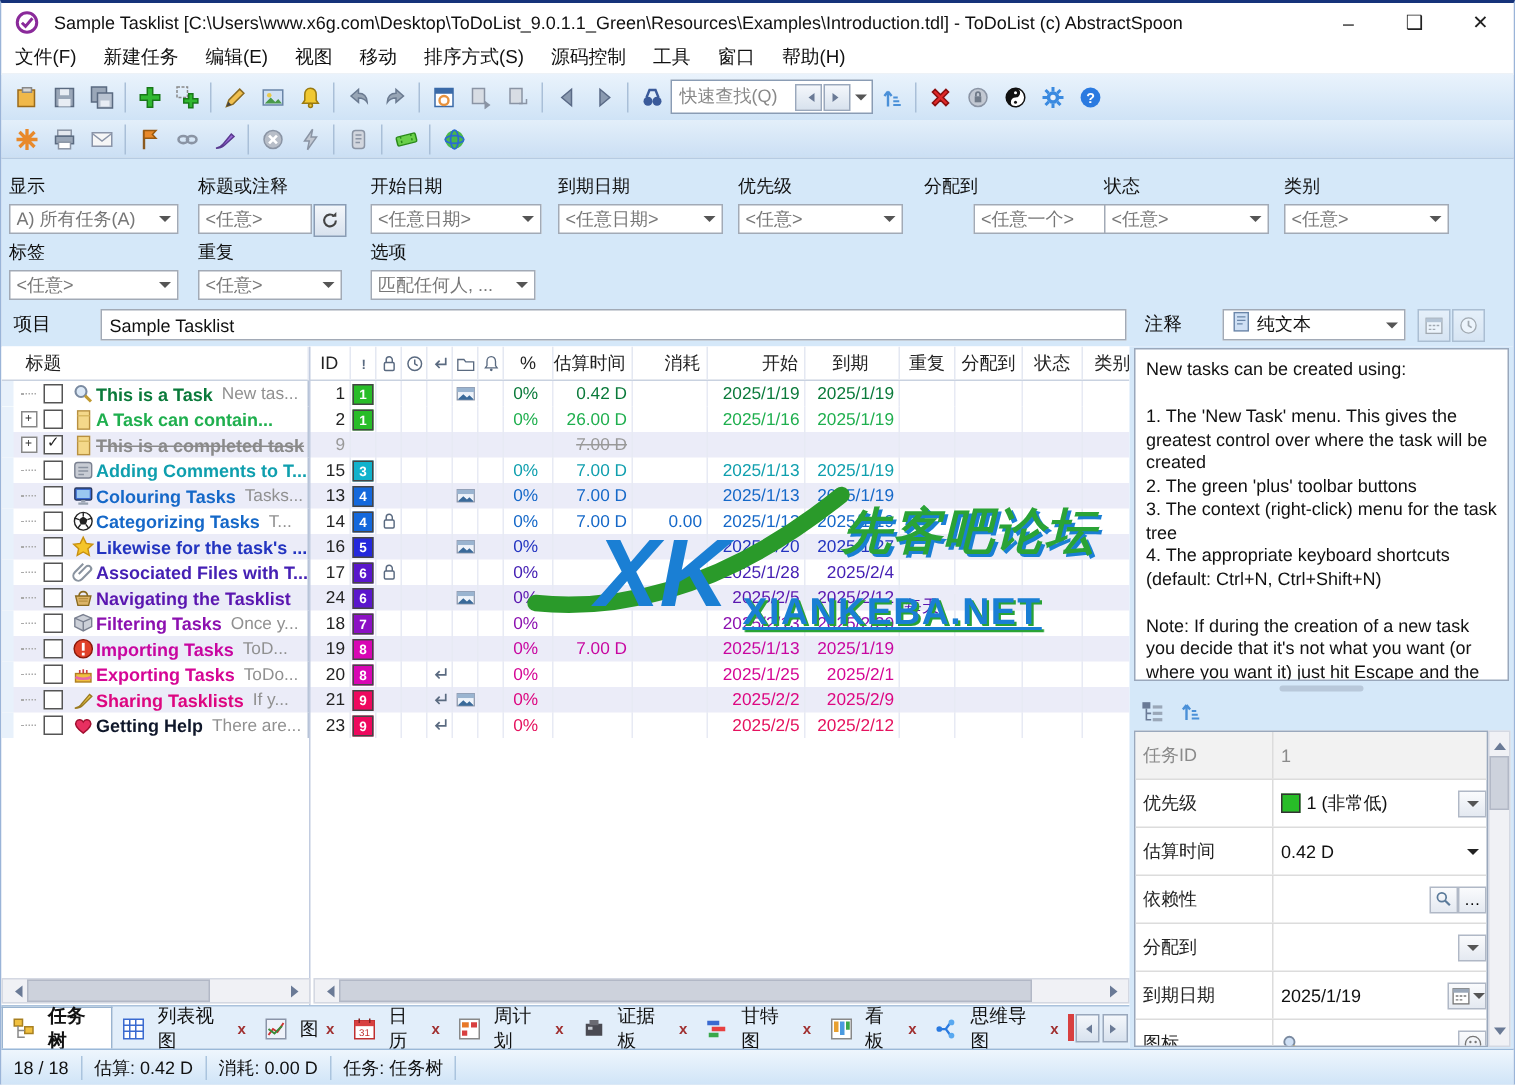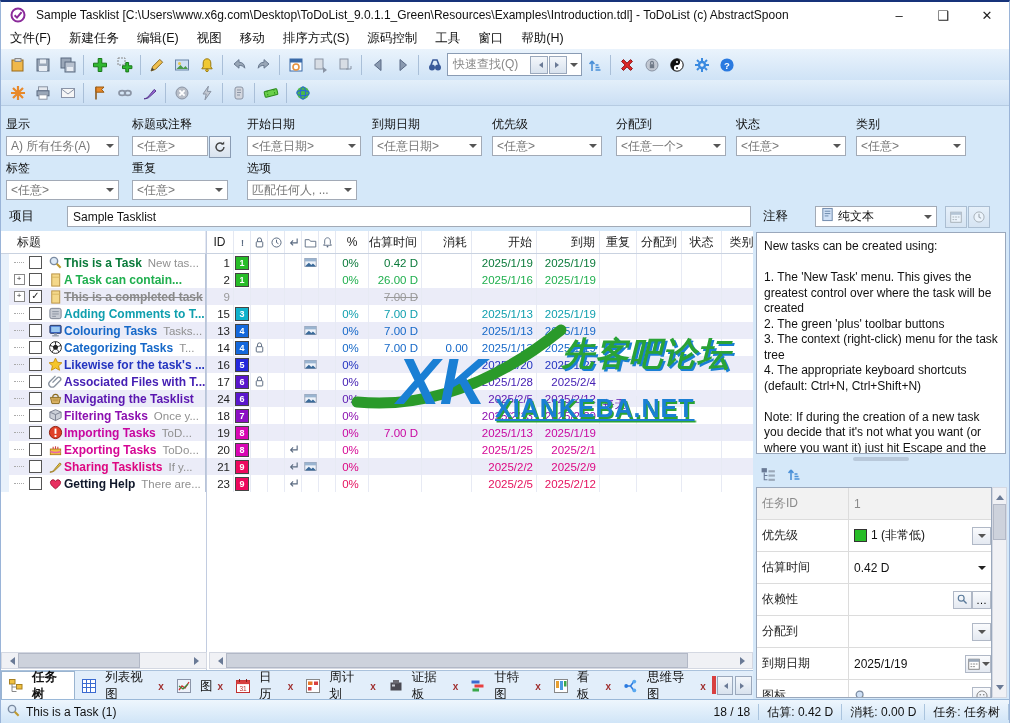--- a/index.html
+++ b/index.html
@@ -402,21 +402,21 @@
         <div class="flabel">优先级</div>
         <div style="display: flex;">
           <div class="fbox" style="width: 110px;">
             <span class="val">&lt;任意&gt;</span>
             <span class="chev"></span>
           </div>
         </div>
       </div>
       <div class="fgroup" style="left: 615px; top: 10px;">
         <div class="flabel">分配到</div>
-        <div style="display: flex;">
+        <div style="display: flex; margin-left: 33px;">
           <div class="fbox" style="width: 110px;">
             <span class="val">&lt;任意一个&gt;</span>
             <span class="chev"></span>
           </div>
         </div>
       </div>
       <div class="fgroup" style="left: 735px; top: 10px;">
         <div class="flabel">状态</div>
         <div style="display: flex;">
           <div class="fbox" style="width: 110px;">
@@ -526,21 +526,21 @@
         <span class="hcell" style="width: 17px; flex: 0 0 auto;">
           <svg width="13" height="13" viewBox="0 0 16 16">
             <path d="M8 2.2c-2.2 0-3.5 1.7-3.5 3.9v3.4L3.2 11.4h9.6L11.5 9.5V6.1c0-2.2-1.3-3.9-3.5-3.9z" fill="#fff" stroke="#5a6a80" stroke-width="1.1"></path>
             <circle cx="8" cy="13" r="1.1" fill="#5a6a80"></circle>
           </svg>
         </span>
         <span class="hcell" style="width: 33px; flex: 0 0 auto;">%</span>
         <span class="hcell" style="width: 53px; flex: 0 0 auto; justify-content: flex-end; padding-right: 4px;">估算时间</span>
         <span class="hcell" style="width: 50px; flex: 0 0 auto; justify-content: flex-end; padding-right: 4px;">消耗</span>
         <span class="hcell" style="width: 65px; flex: 0 0 auto; justify-content: flex-end; padding-right: 4px;">开始</span>
-        <span class="hcell" style="width: 63px; flex: 0 0 auto; justify-content: flex-end; padding-right: 4px;">到期</span>
+        <span class="hcell" style="width: 63px; flex: 0 0 auto; justify-content: flex-end; padding-right: 20px;">到期</span>
         <span class="hcell" style="width: 37px; flex: 0 0 auto;">重复</span>
         <span class="hcell" style="width: 45px; flex: 0 0 auto;">分配到</span>
         <span class="hcell" style="width: 40px; flex: 0 0 auto;">状态</span>
         <span class="hcell" style="width: 40px; flex: 0 0 auto;">类别</span>
       </div>
     <div id="tbody">
         <div class="trow">
           <div class="sel-hl"></div>
           <span class="cell titlecell" style="width: 205px; flex: 0 0 auto;">
             <span class="gutter"></span>
@@ -1408,27 +1408,20 @@
       <span style="width: 4px; height: 18px; background: rgb(216, 64, 64); margin-bottom: 5px;"></span>
       <span class="tabnav">
         <span class="tri-l" style="border-width:3px;border-right-width:4px"></span>
       </span>
       <span class="tabnav">
         <span class="tri-r" style="border-width:3px;border-left-width:4px"></span>
       </span>
     </div>
 
   <div class="abs" id="statusbar">
-    <span id="statusleft">
-      <span style="margin-right:5px"><svg width="15" height="15" viewBox="0 0 16 16">
-            <circle cx="6.4" cy="6.4" r="3.9" fill="#dce9f7" stroke="#7a8aa0" stroke-width="1.5"></circle>
-            <path d="M9.3 9.3l4.2 4.2" stroke="#c09a30" stroke-width="2.2"></path>
-          </svg></span>
-      <span>This is a Task  (1)</span>
-    </span>
     <span id="statussegs" style="display:flex">
         <span class="sseg">18 / 18</span>
         <span class="sseg">估算: 0.42 D</span>
         <span class="sseg">消耗: 0.00 D</span>
         <span class="sseg">任务: 任务树</span>
       </span>
   </div>
 
   <div class="abs" id="watermark">
     <svg width="230" height="108" viewBox="0 0 230 108">

